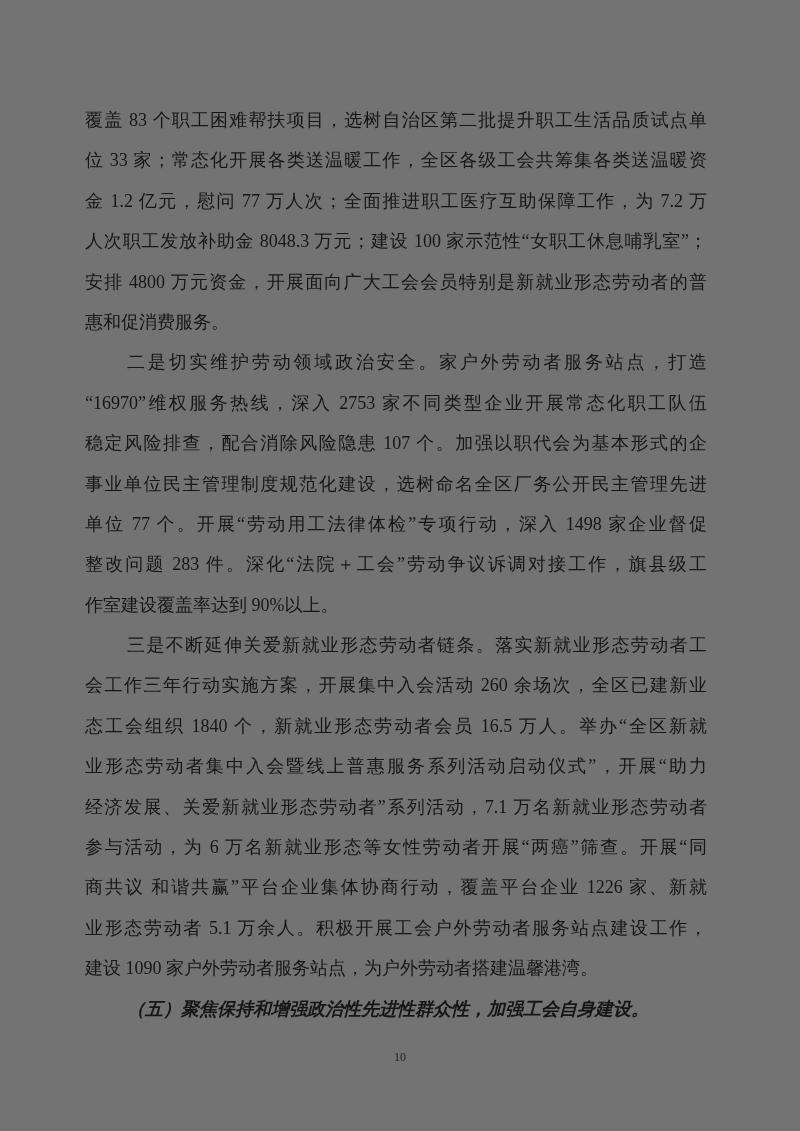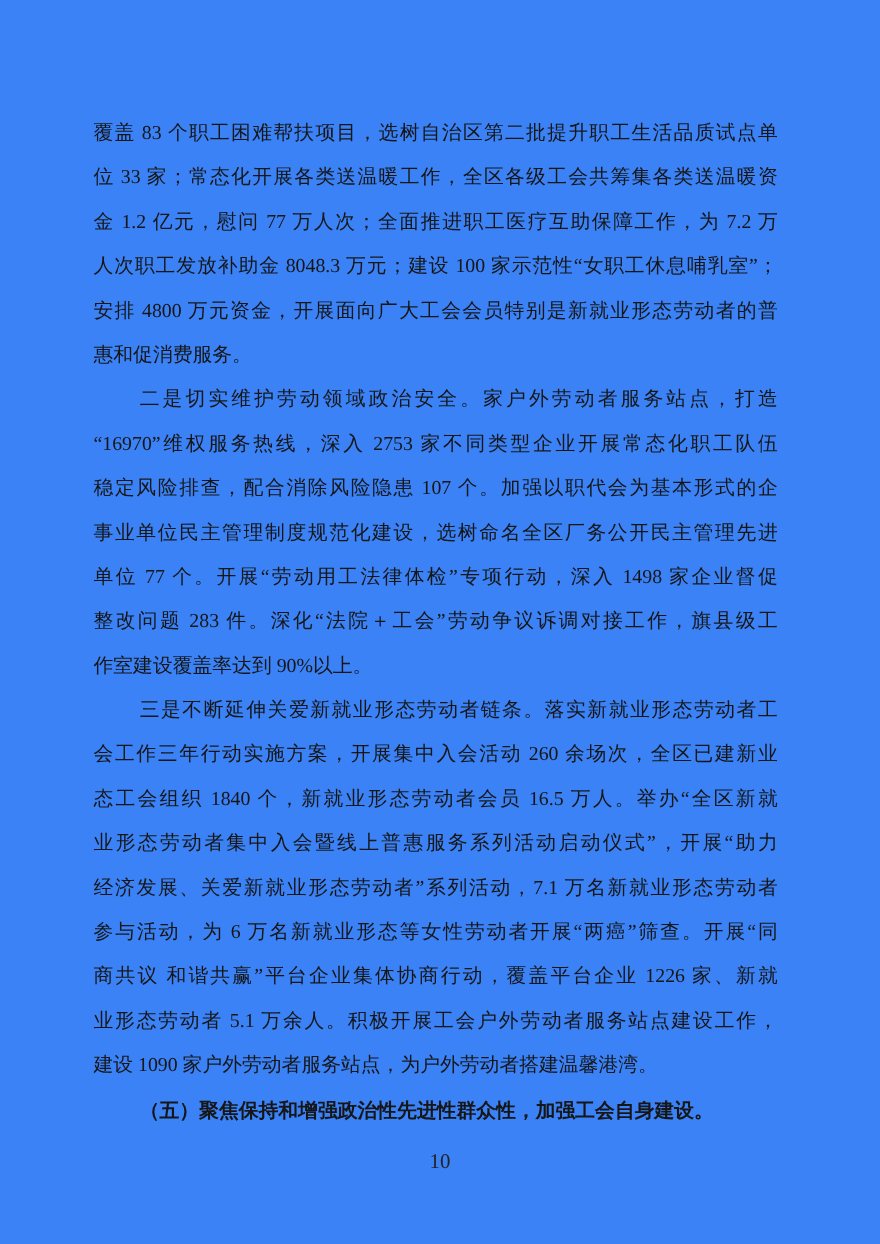--- a/index.html
+++ b/index.html
@@ -5,21 +5,21 @@
   html, body {
     margin: 0;
     padding: 0;
     background: #ffffff;
     font-family: "Liberation Serif", "DejaVu Serif", serif;
   }
   .page {
     position: relative;
     width: 800px;
     height: 1131px;
-    background: #3b82f6;
+    background: #737373;
     overflow: hidden;
   }
   .text-block {
     position: absolute;
     left: 85px;
     top: 100px;
     width: 622px;
   }
   .line {
     height: 40.4px;
@@ -37,30 +37,31 @@
     text-align-last: left;
   }
   .line.indent {
     text-indent: 42px;
   }
   .line.bold {
     font-weight: 700;
   }
   .heading {
     margin: 0;
+    font-style: italic;
   }
   .page-number {
     position: absolute;
     left: 0;
     top: 1046px;
     width: 800px;
     height: 22px;
     line-height: 22px;
     text-align: center;
-    font-size: 19px;
+    font-size: 12px;
     color: #222222;
   }
 </style>
 </head>
 <body>
 
 <div class="page">
   <main class="text-block">
 
     <section>

